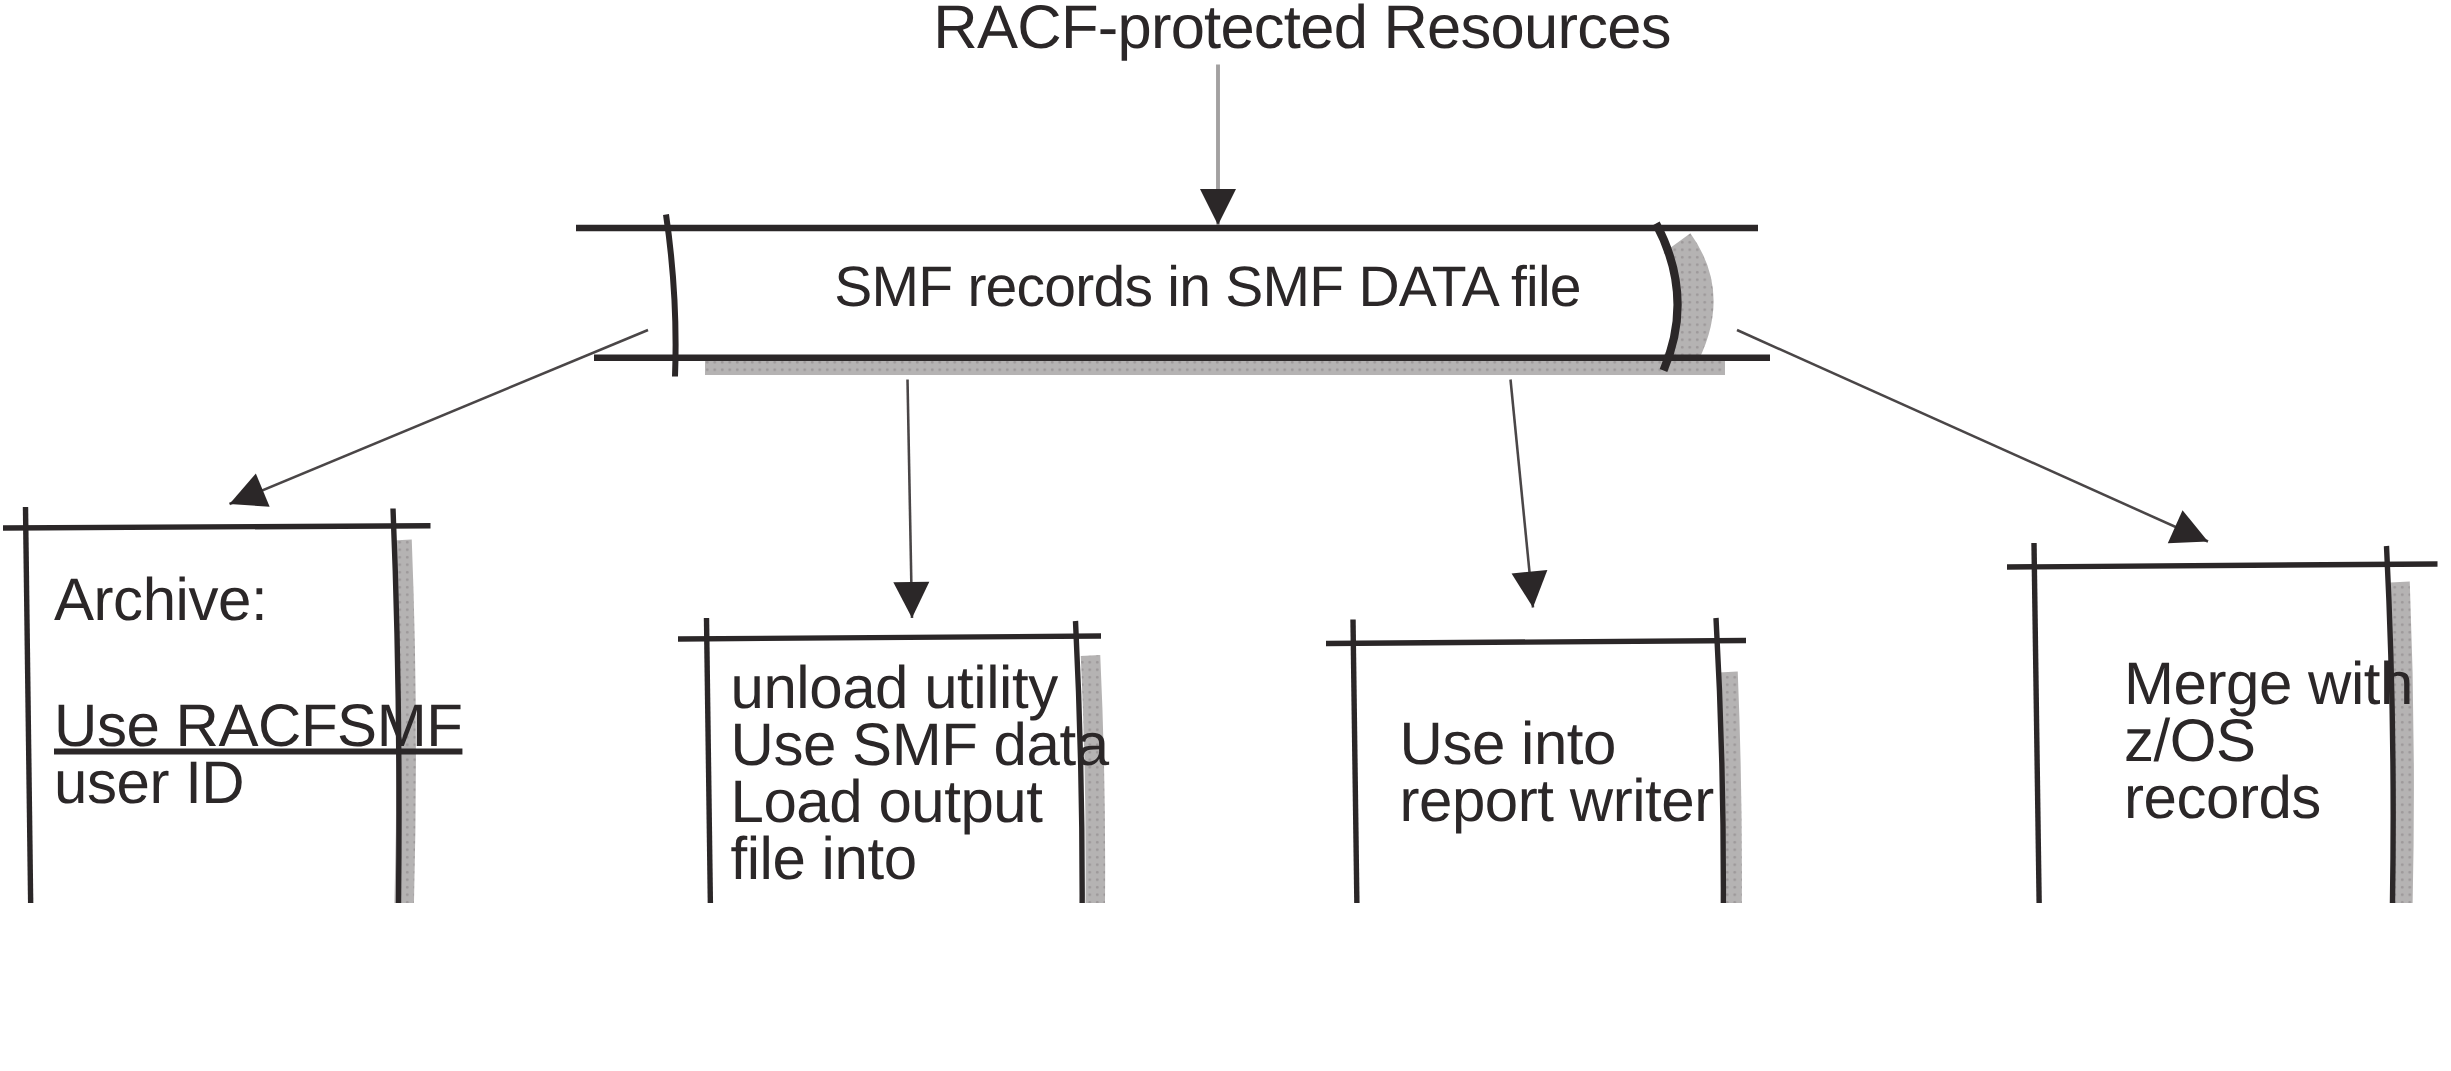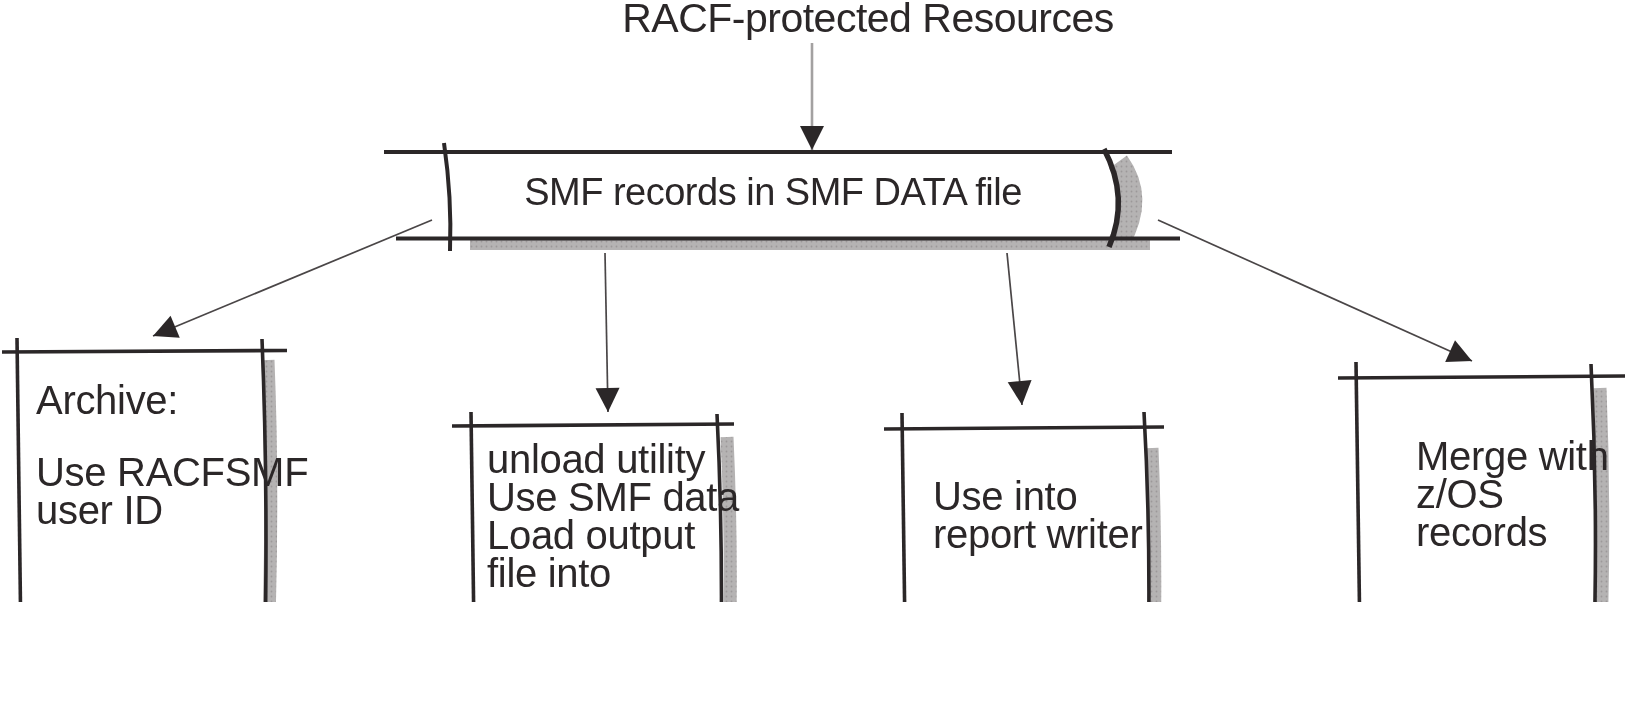--- a/index.html
+++ b/index.html
@@ -4,27 +4,27 @@
 <style>
   html,body{margin:0;padding:0;background:#ffffff;}
   .stage{
     position:relative;width:1634px;height:602px;background:#ffffff;
     font-family:"Liberation Sans","DejaVu Sans",sans-serif;
     color:#2b2728;overflow:hidden;
   }
   svg.art{position:absolute;left:0;top:0;}
   .label{position:absolute;white-space:nowrap;}
   .title{left:578px;top:-5px;width:580px;text-align:center;font-size:41px;line-height:46px;letter-spacing:-0.5px;}
-  .ds-label{left:443px;top:170px;width:660px;text-align:center;font-size:38px;line-height:44px;letter-spacing:-0.5px;}
+  .ds-label{left:475px;top:170px;width:660px;text-align:center;font-size:38px;line-height:44px;letter-spacing:-0.5px;}
   .bt{position:absolute;font-size:40px;line-height:38px;letter-spacing:-0.3px;}
   .bt-archive{left:36px;top:381px;}
   .bt-unload{left:487px;top:440px;}
   .bt-report{left:933px;top:477px;}
   .bt-merge{left:1388px;top:437px;margin-left:28px;}
-  .gap-archive{margin-top:34px;}
+  .gap-archive{margin-top:46px;text-decoration:underline;}
   .gap-unload{}
 </style>
 </head>
 <body>
 
 <div class="stage">
 
   <svg class="art" width="1634" height="714" viewBox="0 0 1634 714">
     <defs>
       <pattern id="ht" width="5" height="5" patternUnits="userSpaceOnUse">

